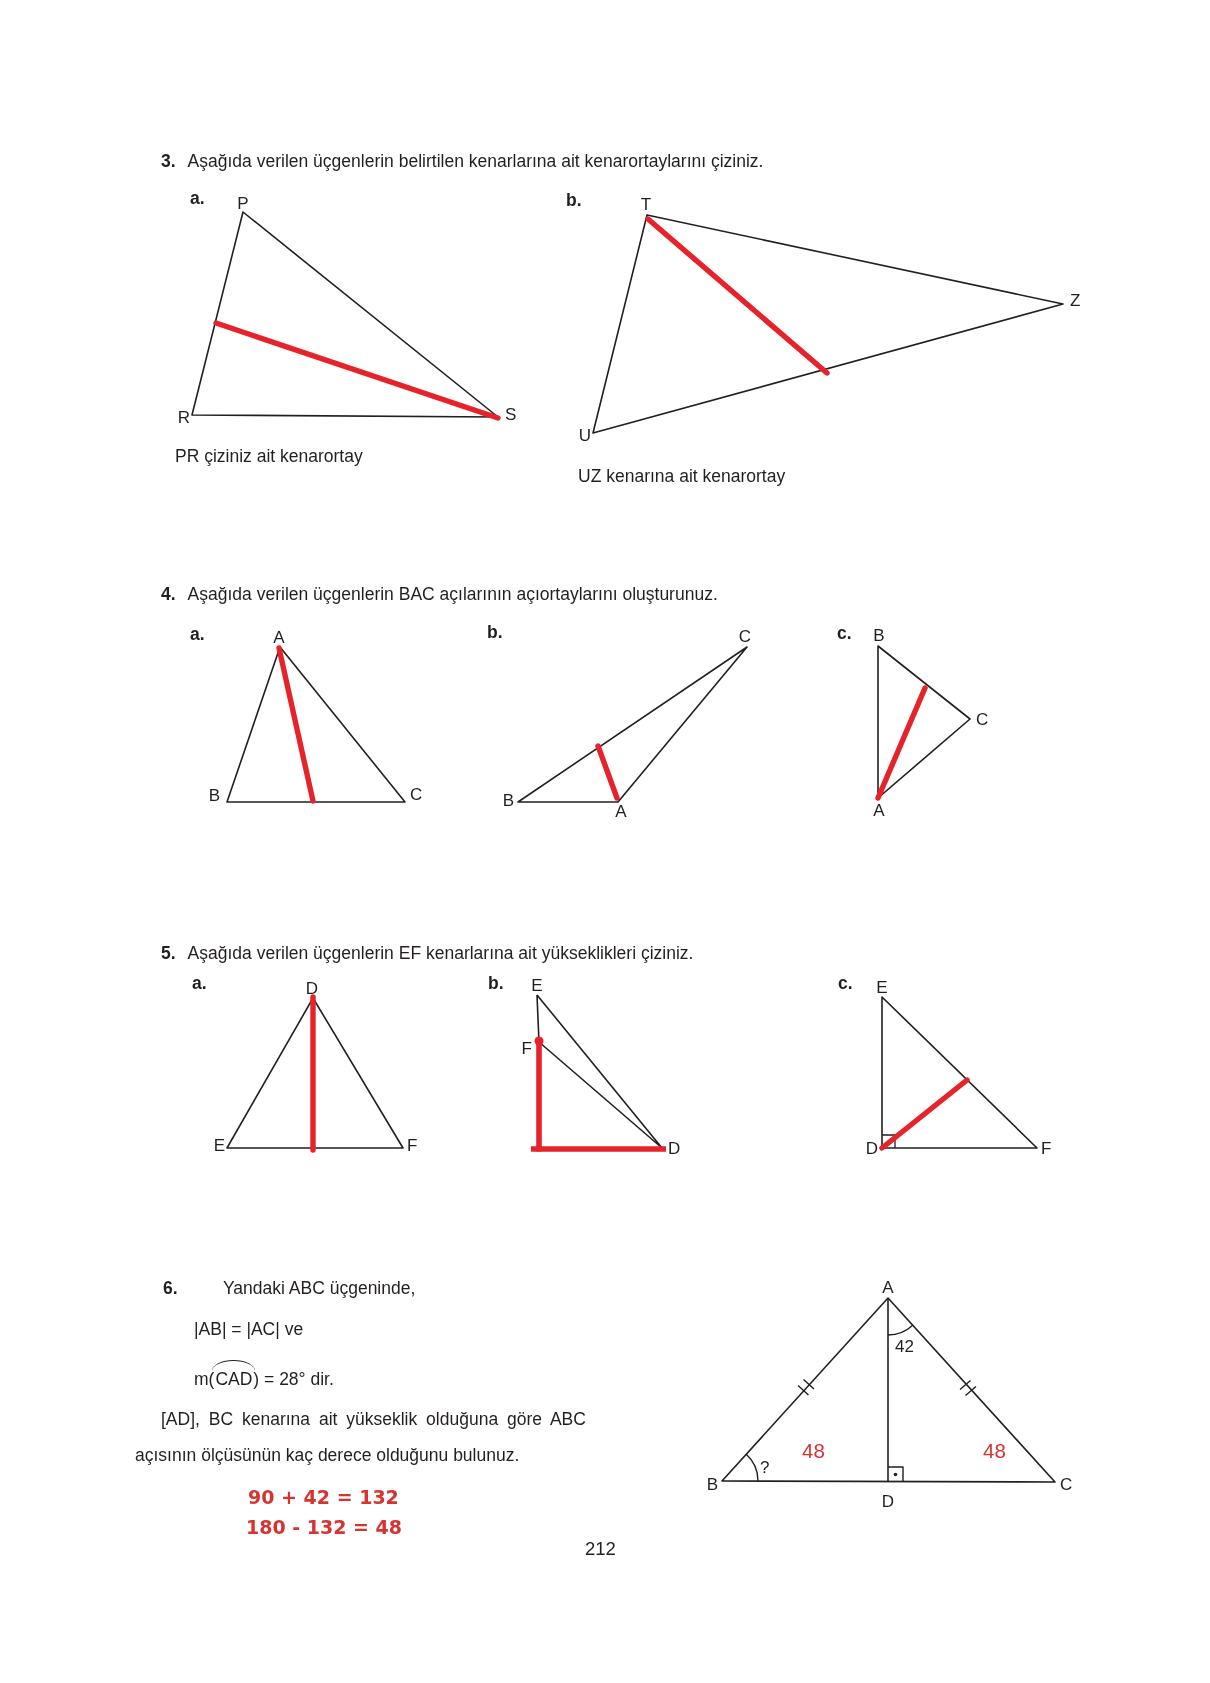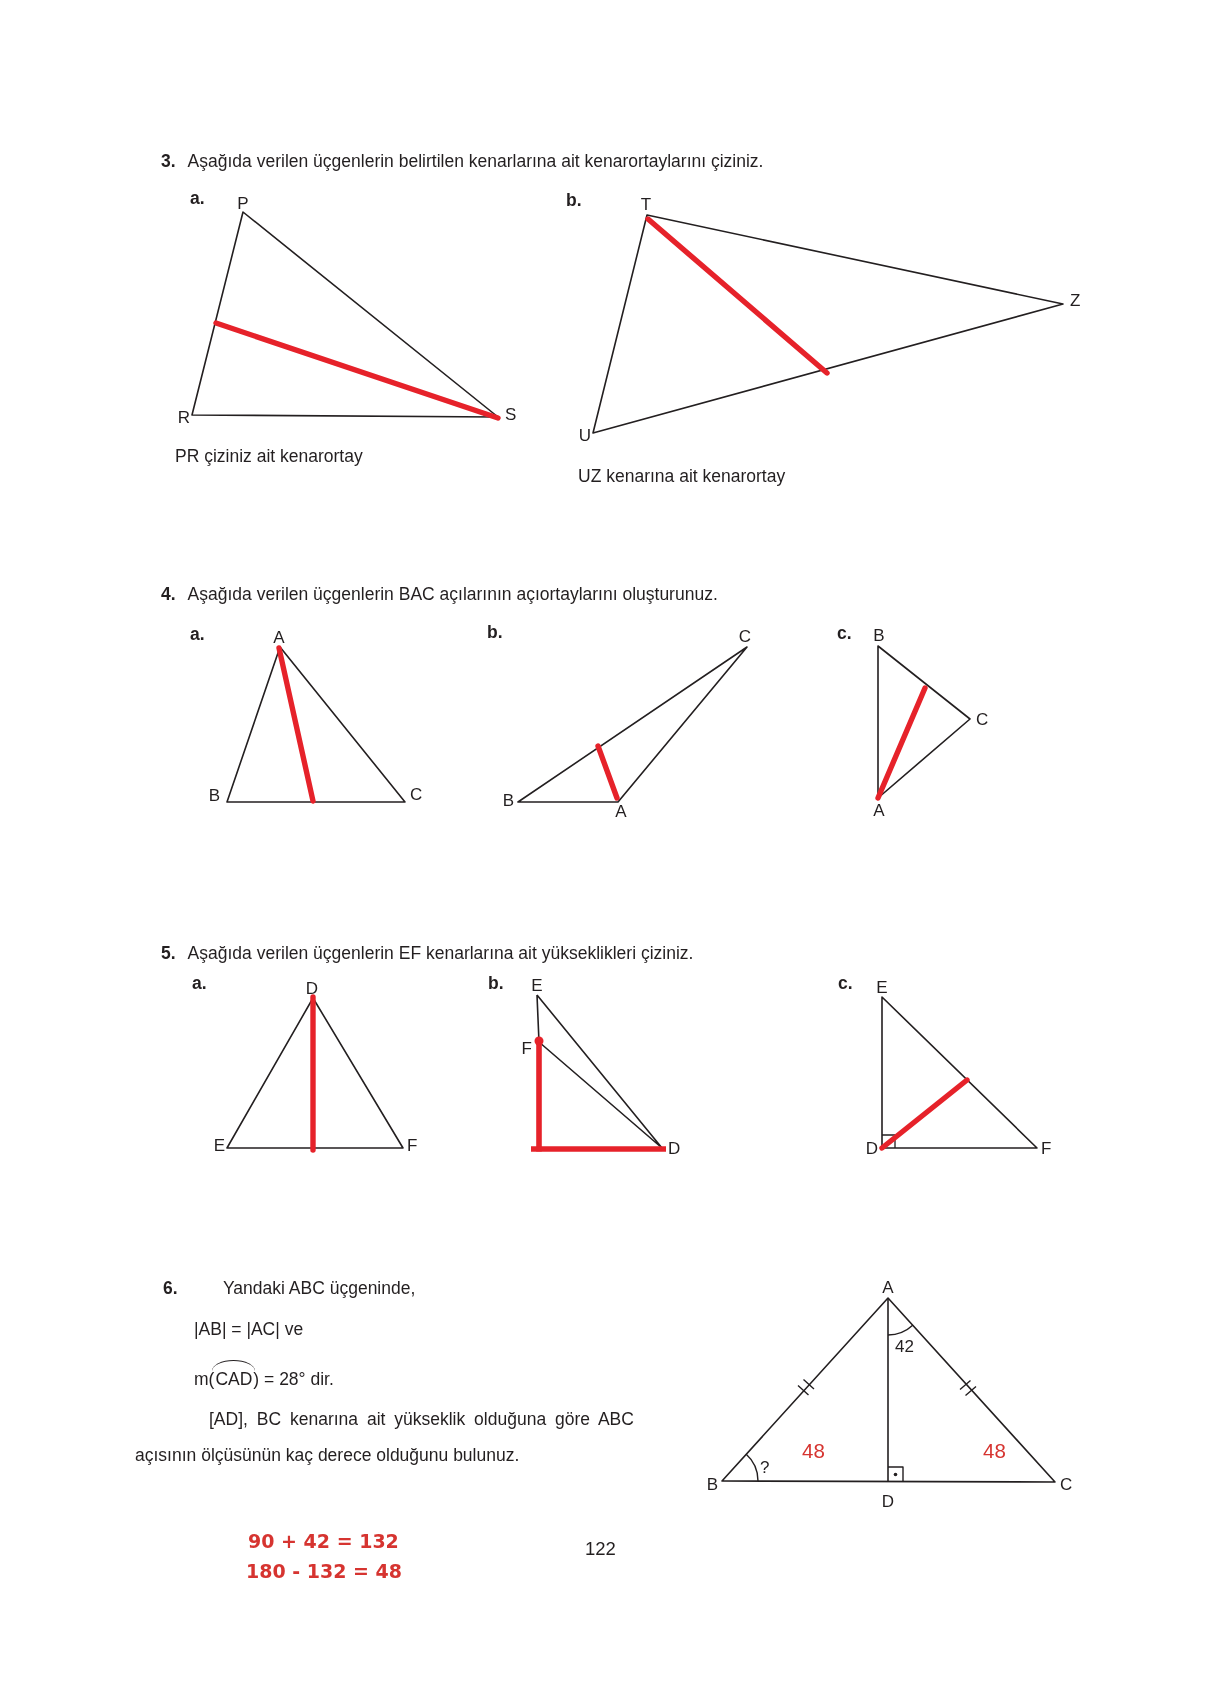--- a/index.html
+++ b/index.html
@@ -14,21 +14,21 @@
   .tag{position:absolute;font-size:17.5px;font-weight:bold;color:var(--ink);}
   .caption{position:absolute;font-size:17.5px;color:var(--ink);white-space:nowrap;}
   svg{position:absolute;overflow:visible;}
   svg text{font-family:"Liberation Sans",sans-serif;font-size:17px;fill:var(--ink);}
   .ink{stroke:var(--ink);stroke-width:1.6;fill:none;stroke-linejoin:round;}
   .red{stroke:var(--red);stroke-width:5.4;fill:none;stroke-linecap:round;}
   .redsq{stroke:var(--red);stroke-width:5.6;fill:none;stroke-linecap:butt;}
   .reddot{fill:var(--red);stroke:none;}
   .inkdot{fill:var(--ink);stroke:none;}
   .rednum{fill:var(--ans);font-size:20.5px;}
-  .sol{position:absolute;font-family:"DejaVu Sans",sans-serif;font-size:19px;font-weight:600;color:var(--ans);white-space:nowrap;margin-top:44px;}
+  .sol{position:absolute;font-family:"DejaVu Sans",sans-serif;font-size:19px;font-weight:600;color:var(--ans);white-space:nowrap;}
   .pageno{position:absolute;font-size:18.5px;color:var(--ink);}
   .arcspan{position:relative;display:inline-block;padding:0 1px;text-align:center;}
   .arcspan::before{
     content:"";position:absolute;left:-2px;right:-2px;top:-8px;height:10px;
     border-top:1.7px solid var(--ink);
     border-radius:50% 50% 0 0 / 100% 100% 0 0;
   }
 </style>
 </head>
 <body>
@@ -126,21 +126,21 @@
     <text x="88" y="184" text-anchor="end">D</text>
     <text x="251" y="184" text-anchor="start">F</text>
   </svg>
 
   <div class="t qnum" style="left:163px;top:1277px;">6.</div>
   <div class="t" style="left:176px;top:1277px;margin-left:47px;">Yandaki ABC üçgeninde,</div>
   <div class="t" style="left:194px;top:1318px;text-align:right;">|AB| = |AC| ve</div>
   <div class="t" style="left:194px;top:1368px;">
     <span>m(</span><span class="arcspan">CAD</span><span>) = 28° dir.</span>
   </div>
-  <div class="t" style="left:161px;top:1408px;word-spacing:4px;margin-left:48px;">[AD], BC kenarına ait yükseklik olduğuna göre ABC</div>
+  <div class="t" style="left:161px;top:1408px;word-spacing:4px;">[AD], BC kenarına ait yükseklik olduğuna göre ABC</div>
   <div class="t" style="left:135px;top:1444px;">açısının ölçüsünün kaç derece olduğunu bulunuz.</div>
 
   <svg style="left:660px;top:1265px;" width="440" height="250" viewBox="0 0 440 250">
     <path class="ink" d="M228,33 L62,216 L395,217 Z"></path>
     <line class="ink" x1="228" y1="33" x2="228" y2="217"></line>
     <path class="ink" style="stroke-width:1.4" d="M228,202 L243,202 L243,217"></path>
     <circle class="inkdot" cx="235.5" cy="209.5" r="1.8"></circle>
     <path class="ink" style="stroke-width:1.4" d="M228,70 A37,37 0 0 0 253,60"></path>
     <path class="ink" style="stroke-width:1.4" d="M98,216 A36,36 0 0 0 86,189"></path>
     <path class="ink" style="stroke-width:1.4" d="M143.5,114.5 L154,124 M138,120.5 L148.5,130"></path>
@@ -151,15 +151,15 @@
     <text x="228" y="242" text-anchor="middle">D</text>
     <text x="235" y="87" text-anchor="start">42</text>
     <text x="100" y="208" text-anchor="start">?</text>
     <text class="rednum" x="142" y="193" text-anchor="start">48</text>
     <text class="rednum" x="323" y="193" text-anchor="start">48</text>
   </svg>
 
   <div class="sol" style="left:248px;top:1486px;">90 + 42 = 132</div>
   <div class="sol" style="left:246px;top:1516px;text-align:right;">180 - 132 = 48</div>
 
-  <div class="pageno" style="left:585px;top:1538px;">122</div>
+  <div class="pageno" style="left:585px;top:1538px;">212</div>
 
 </div>
 
 </body></html>

